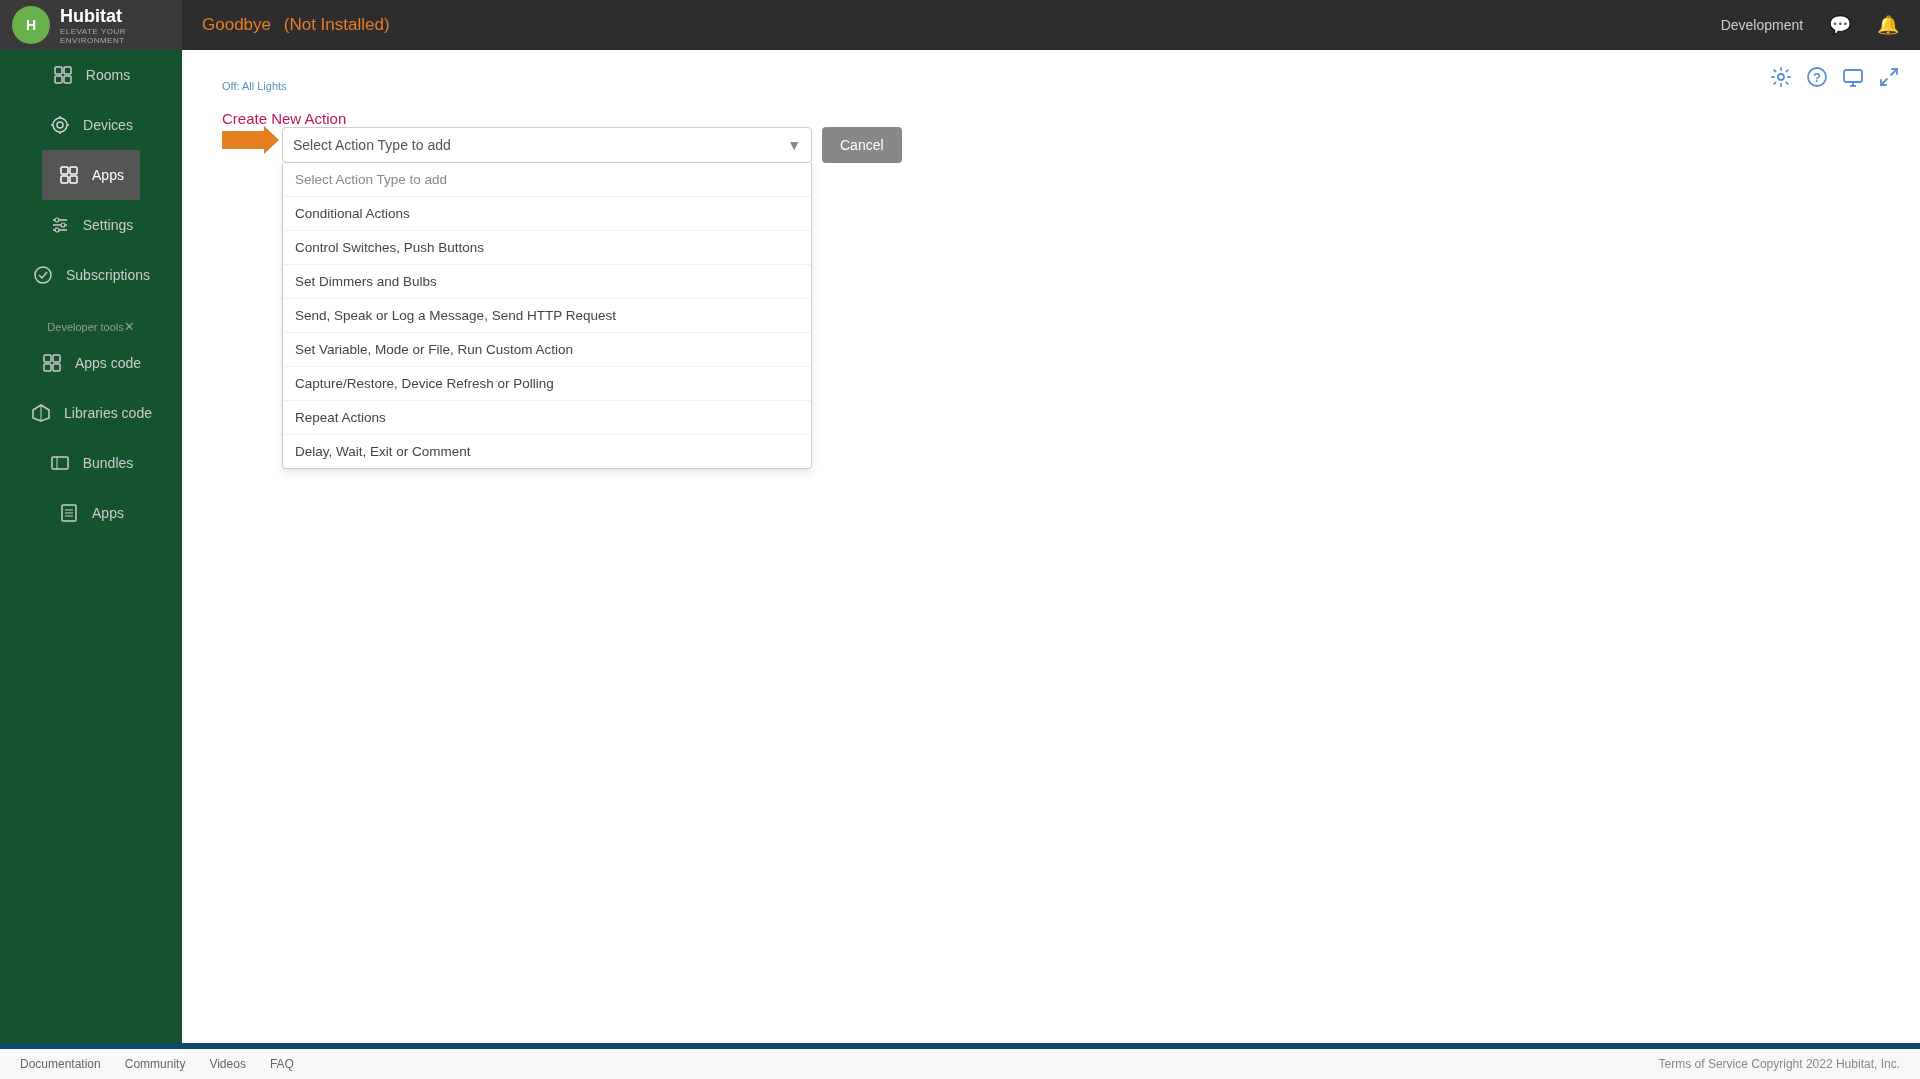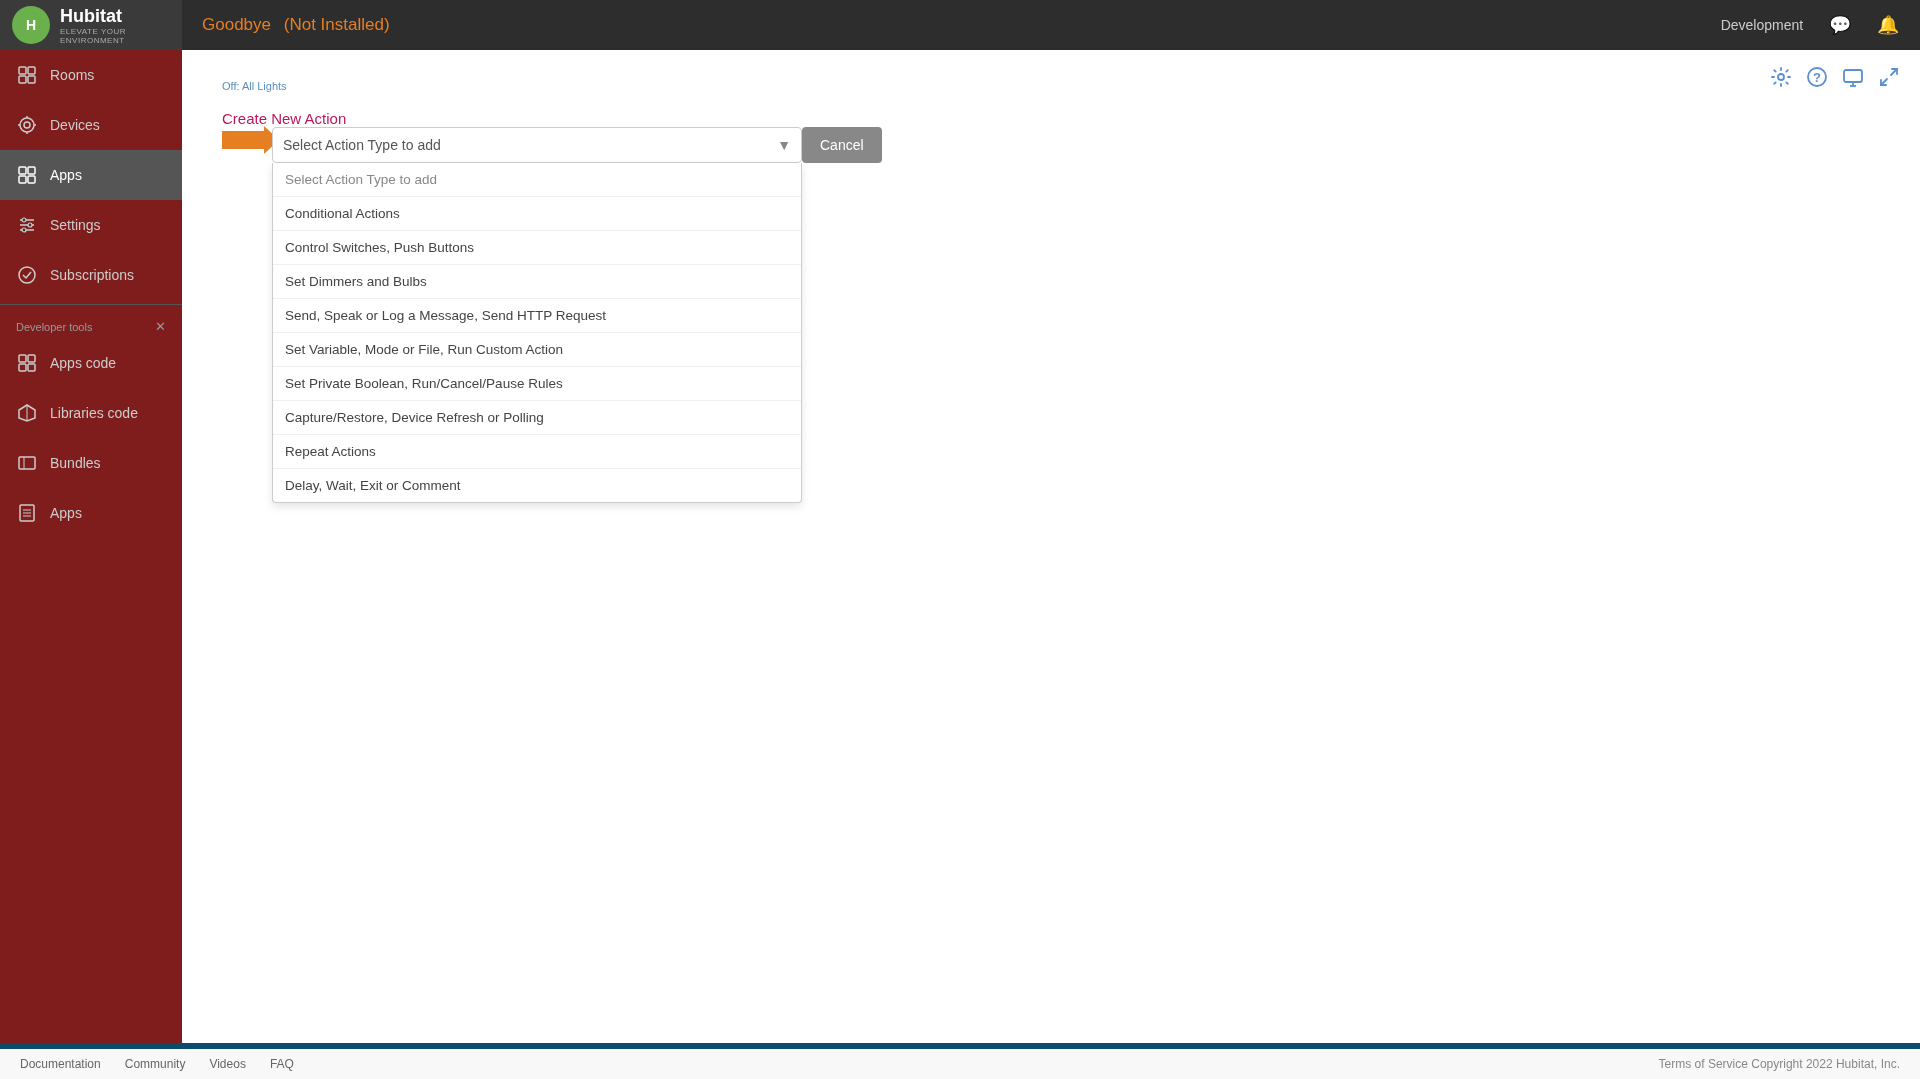--- a/index.html
+++ b/index.html
@@ -66,25 +66,26 @@
     
     .main-layout {
       display: flex;
       flex: 1;
       overflow: hidden;
     }
 
     
     .sidebar {
       width: 182px;
-      background: #7f1d1d;
+      background: #14532d;
       flex-shrink: 0;
       display: flex;
       flex-direction: column;
       overflow-y: auto;
+      align-items: center;
     }
     .sidebar-item {
       display: flex;
       align-items: center;
       gap: 12px;
       padding: 14px 16px;
       color: #ccc;
       cursor: pointer;
       font-size: 14px;
       transition: background 0.2s;
@@ -148,21 +149,21 @@
     .page-section-title {
       font-size: 15px;
       color: #be185d;
       font-weight: 500;
     }
 
     
     .action-row {
       display: flex;
       align-items: flex-start;
-      gap: 0;
+      gap: 10px;
       position: relative;
     }
     .select-wrapper {
       position: relative;
       width: 530px;
     }
     .select-trigger {
       width: 100%;
       height: 36px;
       border: 1px solid #ccc;
@@ -423,21 +424,20 @@
             <span class="caret">▼</span>
           </div>
 
           <div class="dropdown-menu">
             <div class="dropdown-item placeholder">Select Action Type to add</div>
             <div class="dropdown-item">Conditional Actions</div>
             <div class="dropdown-item">Control Switches, Push Buttons</div>
             <div class="dropdown-item">Set Dimmers and Bulbs</div>
             <div class="dropdown-item">Send, Speak or Log a Message, Send HTTP Request</div>
             <div class="dropdown-item">Set Variable, Mode or File, Run Custom Action</div>
-            <div class="dropdown-item">Set Private Boolean, Run/Cancel/Pause Rules</div>
             <div class="dropdown-item">Capture/Restore, Device Refresh or Polling</div>
             <div class="dropdown-item">Repeat Actions</div>
             <div class="dropdown-item">Delay, Wait, Exit or Comment</div>
           </div>
         </div>
 
         <button class="cancel-btn">Cancel</button>
       </div>
 
     </div>

